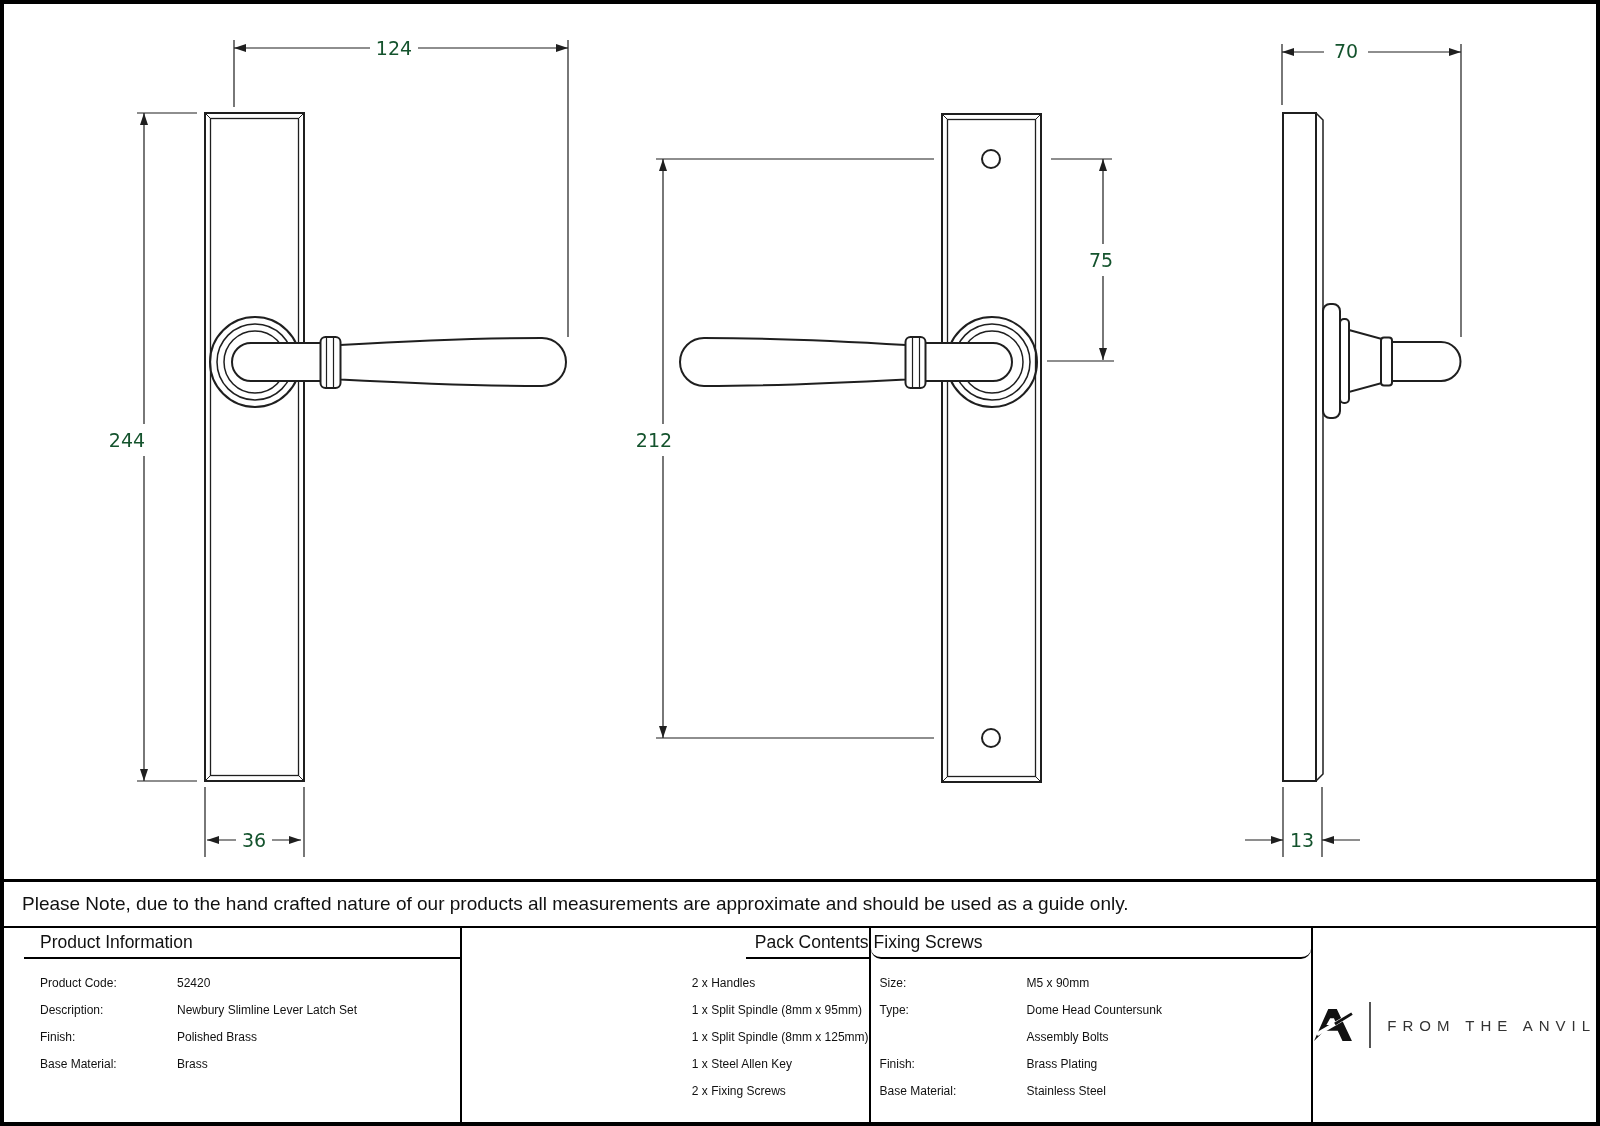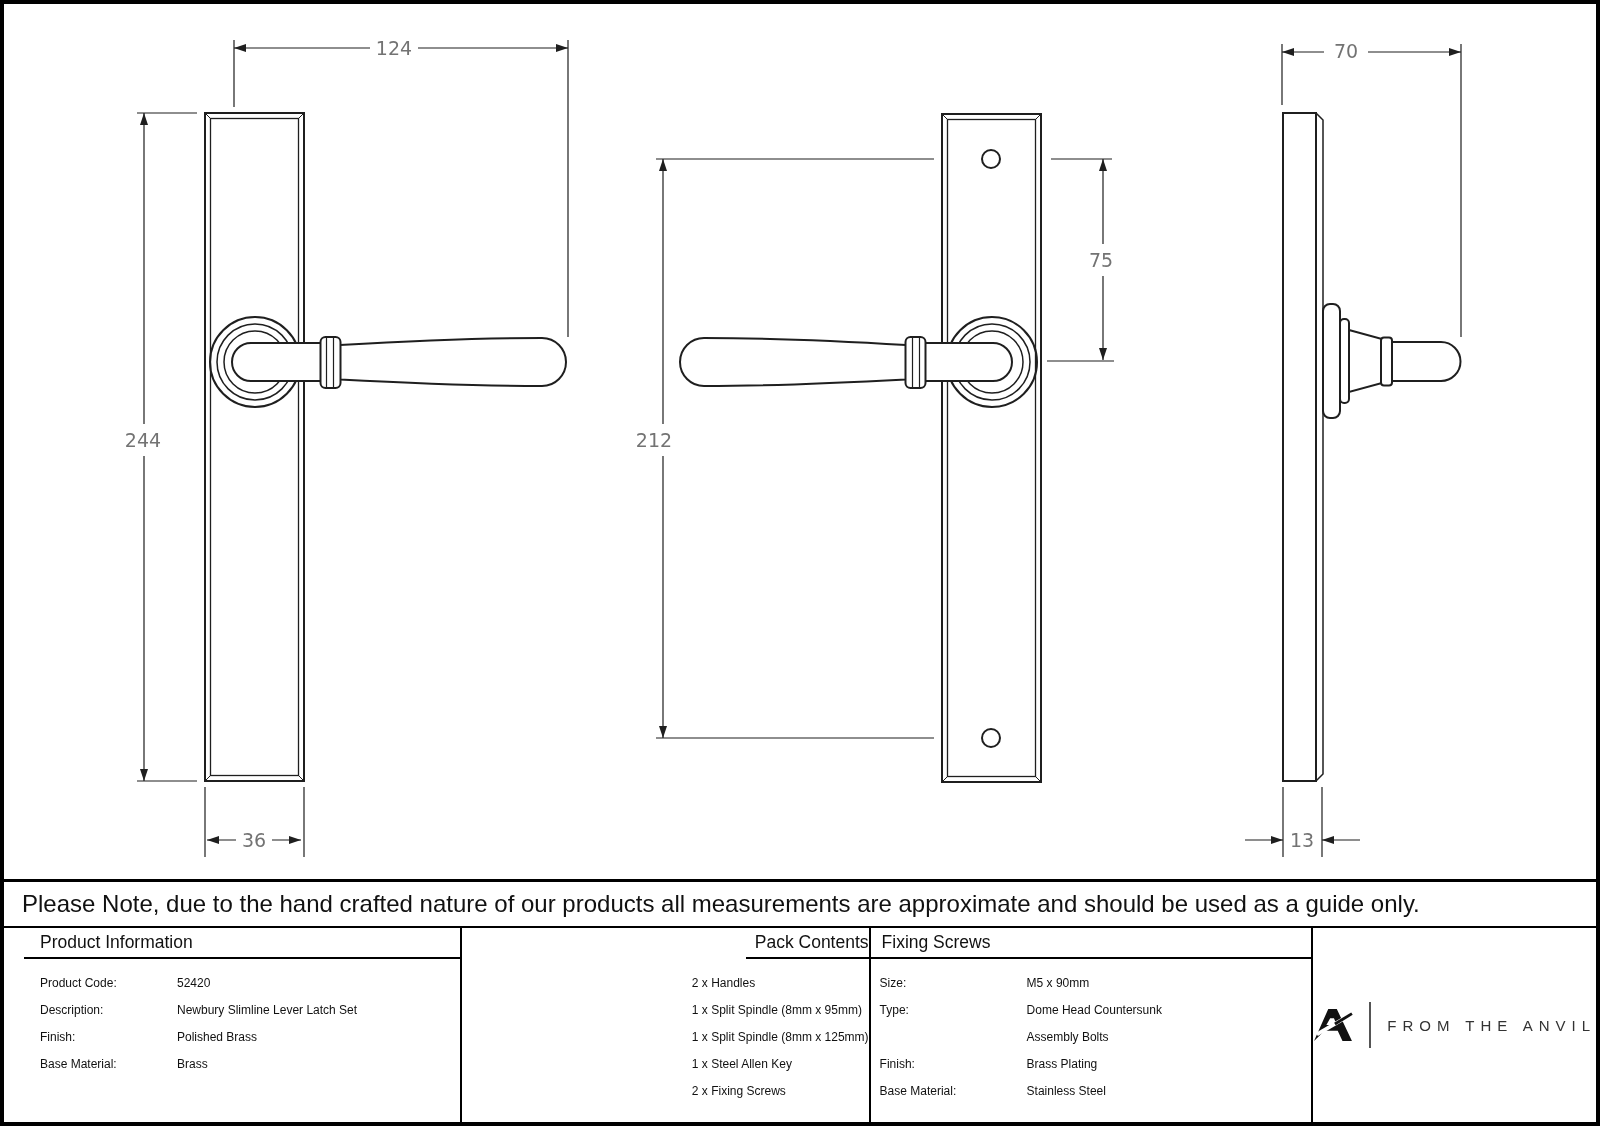--- a/index.html
+++ b/index.html
@@ -6,40 +6,40 @@
   .sheet{
     width:1600px;height:1126px;box-sizing:border-box;background:#fff;
     border:4px solid #000;display:flex;flex-direction:column;
     font-family:"Liberation Sans",sans-serif;color:#111;position:relative;
   }
   .drawing{position:relative;height:875px;flex:0 0 auto;overflow:hidden;}
   .drawing svg{position:absolute;left:0;top:0;}
   .dim{
     position:absolute;transform:translate(-50%,-50%);
     font-family:"DejaVu Sans","Liberation Sans",sans-serif;
-    font-size:19px;color:#737373;background:#fff;padding:0 3px;white-space:nowrap;
+    font-size:19px;color:#14532d;background:#fff;padding:0 3px;white-space:nowrap;
   }
   .note{
     flex:0 0 49px;box-sizing:border-box;border-top:3px solid #000;border-bottom:2px solid #000;
-    display:flex;align-items:center;padding:0 18px;font-size:24px;
+    display:flex;align-items:center;padding:0 18px;font-size:19px;
   }
   .info{flex:1;display:flex;min-height:0;}
   .col{box-sizing:border-box;border-right:2px solid #000;display:flex;flex-direction:column;}
   .col:last-child{border-right:none;}
   .col-product{width:460px;padding-left:20px;}
   .col-pack{width:411px;align-items:flex-end;}
   .col-screws{width:445px;}
   .col-logo{flex:1;}
   .col-header{
     flex:0 0 31px;box-sizing:border-box;border-bottom:2px solid #000;
     display:flex;align-items:center;font-size:17.5px;
   }
   .col-product .col-header{padding-left:16px;}
   .col-pack .col-header{padding-left:9px;}
-  .col-screws .col-header{padding-left:11px;}
+  .col-screws .col-header{padding-left:3px;border-radius:10px;}
   .col-body{flex:1;padding-top:11px;font-size:12px;line-height:27px;}
   .kv{display:grid;}
   .col-product .kv{grid-template-columns:137px 1fr;padding-left:16px;}
   .col-screws .kv{grid-template-columns:147px 1fr;padding-left:9px;}
   .list-item{padding-left:9px;}
   .logo-cell{display:flex;align-items:center;justify-content:center;gap:16px;height:100%;}
   .logo-bar{width:2px;height:46px;background:#555;flex:0 0 auto;}
   .logo-text{letter-spacing:6px;font-size:15px;color:#333;white-space:nowrap;}
 </style>
 </head>
@@ -126,21 +126,21 @@
             <path d="M1099 356 L1095 344 L1103 344 Z"></path>
           <path d="M1278 48 L1290 44 L1290 52 Z"></path>
             <path d="M1457 48 L1445 44 L1445 52 Z"></path>
           <path d="M1279 836 L1267 832 L1267 840 Z"></path>
             <path d="M1318 836 L1330 832 L1330 840 Z"></path>
         </g>
       </g>
     </svg>
 
     <span class="dim" style="left:390px;top:44px">124</span>
-    <span class="dim" style="left:139px;top:436px">244</span>
+    <span class="dim" style="left:123px;top:436px">244</span>
     <span class="dim" style="left:250px;top:836px">36</span>
     <span class="dim" style="left:650px;top:436px">212</span>
     <span class="dim" style="left:1097px;top:256px">75</span>
     <span class="dim" style="left:1342px;top:47px">70</span>
     <span class="dim" style="left:1298px;top:836px">13</span>
   </div>
 
   <div class="note">Please Note, due to the hand crafted nature of our products all measurements are approximate and should be used as a guide only.</div>
 
   <div class="info">

